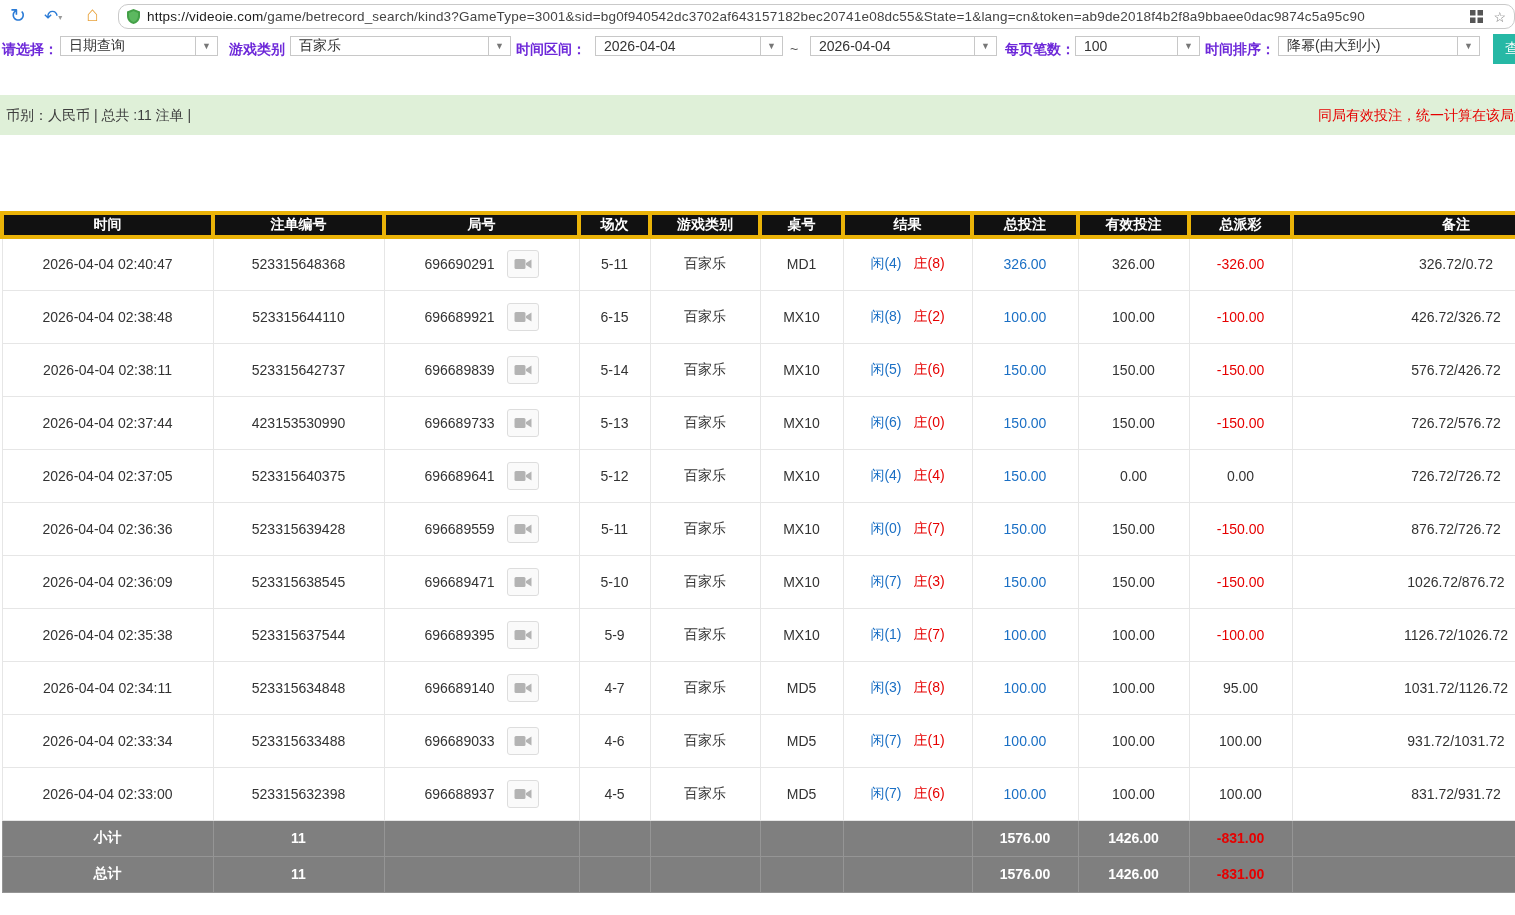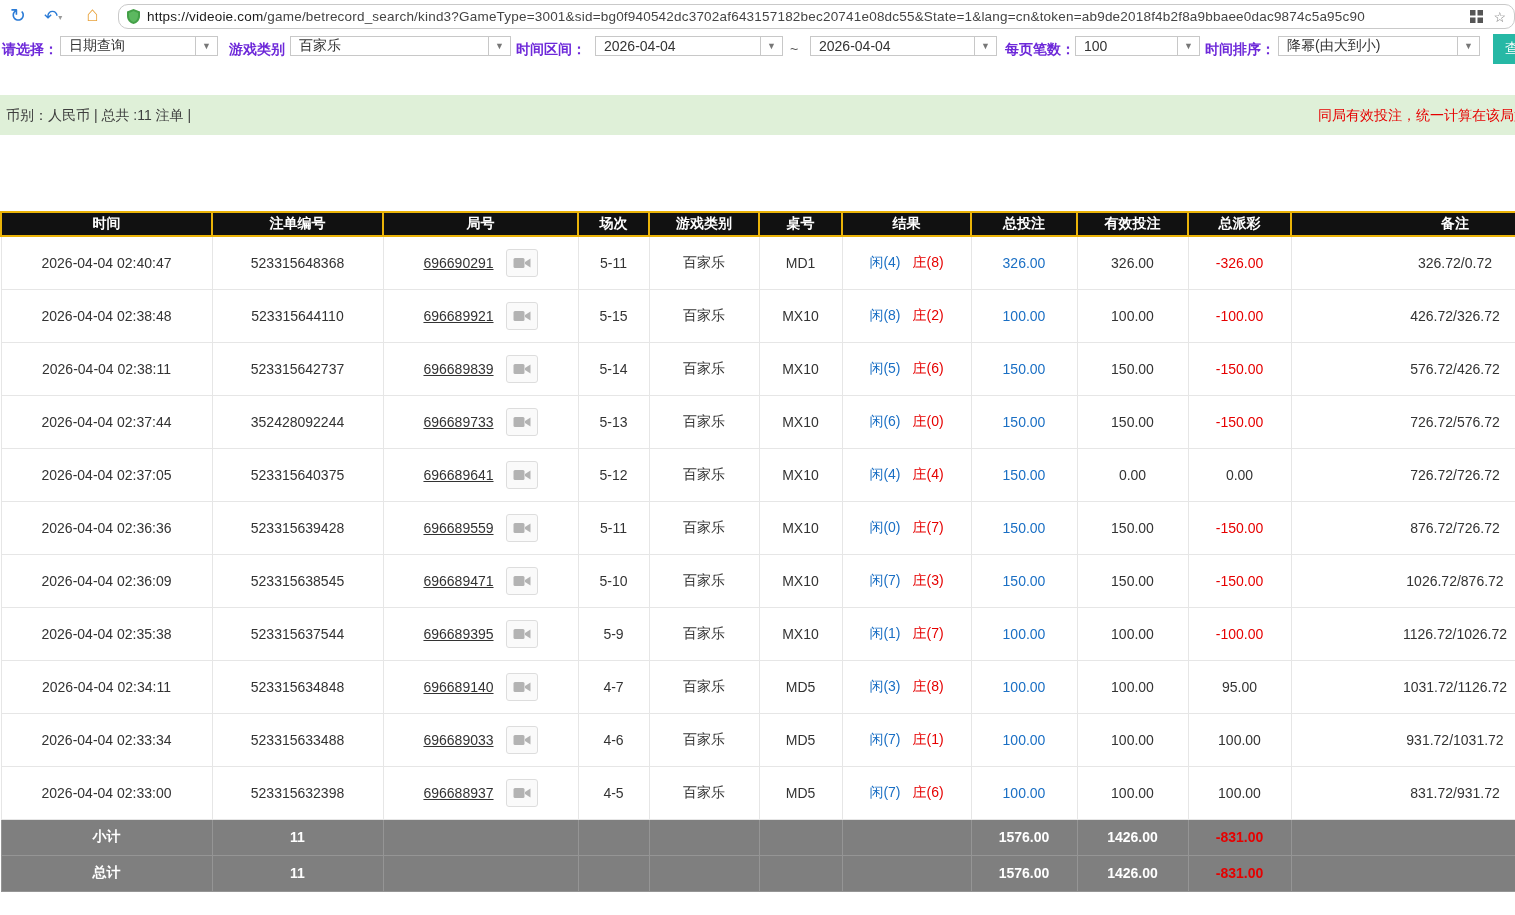--- a/index.html
+++ b/index.html
@@ -38,32 +38,32 @@
 
   
   #summary-bar { position: absolute; top: 95px; left: 0; width: 100%; height: 40px; background: #dff0d8; overflow: hidden; }
   #summary-left { position: absolute; left: 6px; top: 0; height: 52px; line-height: 40px; font-size: 14px; color: #3d3d3d; white-space: nowrap; }
   #summary-notice { position: absolute; left: 1318px; top: 0; height: 40px; line-height: 40px; font-size: 14px; color: #e60000; white-space: nowrap; }
 
   
   #table-wrap { position: absolute; top: 211px; left: 0; width: 1515px; overflow: hidden; }
   table { border-collapse: collapse; table-layout: fixed; width: 1618px; }
   th { background: #111; color: #fff; height: 24px; font-size: 14px; font-weight: bold;
-    border: 2px solid #eab308; }
+    border: 4px solid #eab308; }
   tbody td { height: 53px; text-align: center; font-size: 14px; color: #333;
     border: 1px solid #e6e6e6; background: #fff; white-space: nowrap; }
   tr.footer td { background: #7f7f7f; color: #fff; font-weight: bold; height: 36px;
     border: 1px solid #959595; font-size: 14px; text-align: center; }
   .blue { color: #1a6fc4; }
   .player { color: #1a6fc4; }
   .banker { color: #e60000; margin-left: 12px; }
   .payout.neg { color: #e60000; }
   .video-btn { display: inline-block; width: 32px; height: 28px; border: 1px solid #ddd; background: #fafafa;
     border-radius: 3px; vertical-align: middle; margin-left: 12px; cursor: pointer; padding: 0; line-height: 0; }
-  .round-num { vertical-align: middle; text-decoration: underline; }
+  .round-num { vertical-align: middle; }
 </style>
 </head>
 <body>
 
 <div id="page">
 
   <div id="browser-bar">
     <button class="nav-btn" id="reload-btn">↻</button>
     <button class="nav-btn" id="undo-btn">↶<span class="caret">▾</span></button>
     <button class="nav-btn" id="home-btn">⌂</button>
@@ -186,21 +186,21 @@
   </tr>
           <tr>
     <td>2026-04-04 02:38:48</td>
     <td>523315644110</td>
     <td>
       <span class="round-num">696689921</span><button class="video-btn"><svg width="18" height="14" viewBox="0 0 18 14" style="margin:auto">
                   <rect x="0.5" y="2" width="11" height="10" rx="1.5" fill="#b3b3b3"></rect>
                   <path d="M12 6 L17.5 2.5 V11.5 L12 8 Z" fill="#b3b3b3"></path>
                 </svg></button>
     </td>
-    <td>5-15</td>
+    <td>6-15</td>
     <td>百家乐</td>
     <td>MX10</td>
     <td>
       <span class="player">闲(8)</span><span class="banker">庄(2)</span>
     </td>
     <td class="blue">100.00</td>
     <td>100.00</td>
     <td class="payout neg">-100.00</td>
     <td>426.72/326.72</td>
   </tr>
@@ -219,21 +219,21 @@
     <td>
       <span class="player">闲(5)</span><span class="banker">庄(6)</span>
     </td>
     <td class="blue">150.00</td>
     <td>150.00</td>
     <td class="payout neg">-150.00</td>
     <td>576.72/426.72</td>
   </tr>
           <tr>
     <td>2026-04-04 02:37:44</td>
-    <td>352428092244</td>
+    <td>423153530990</td>
     <td>
       <span class="round-num">696689733</span><button class="video-btn"><svg width="18" height="14" viewBox="0 0 18 14" style="margin:auto">
                   <rect x="0.5" y="2" width="11" height="10" rx="1.5" fill="#b3b3b3"></rect>
                   <path d="M12 6 L17.5 2.5 V11.5 L12 8 Z" fill="#b3b3b3"></path>
                 </svg></button>
     </td>
     <td>5-13</td>
     <td>百家乐</td>
     <td>MX10</td>
     <td>

